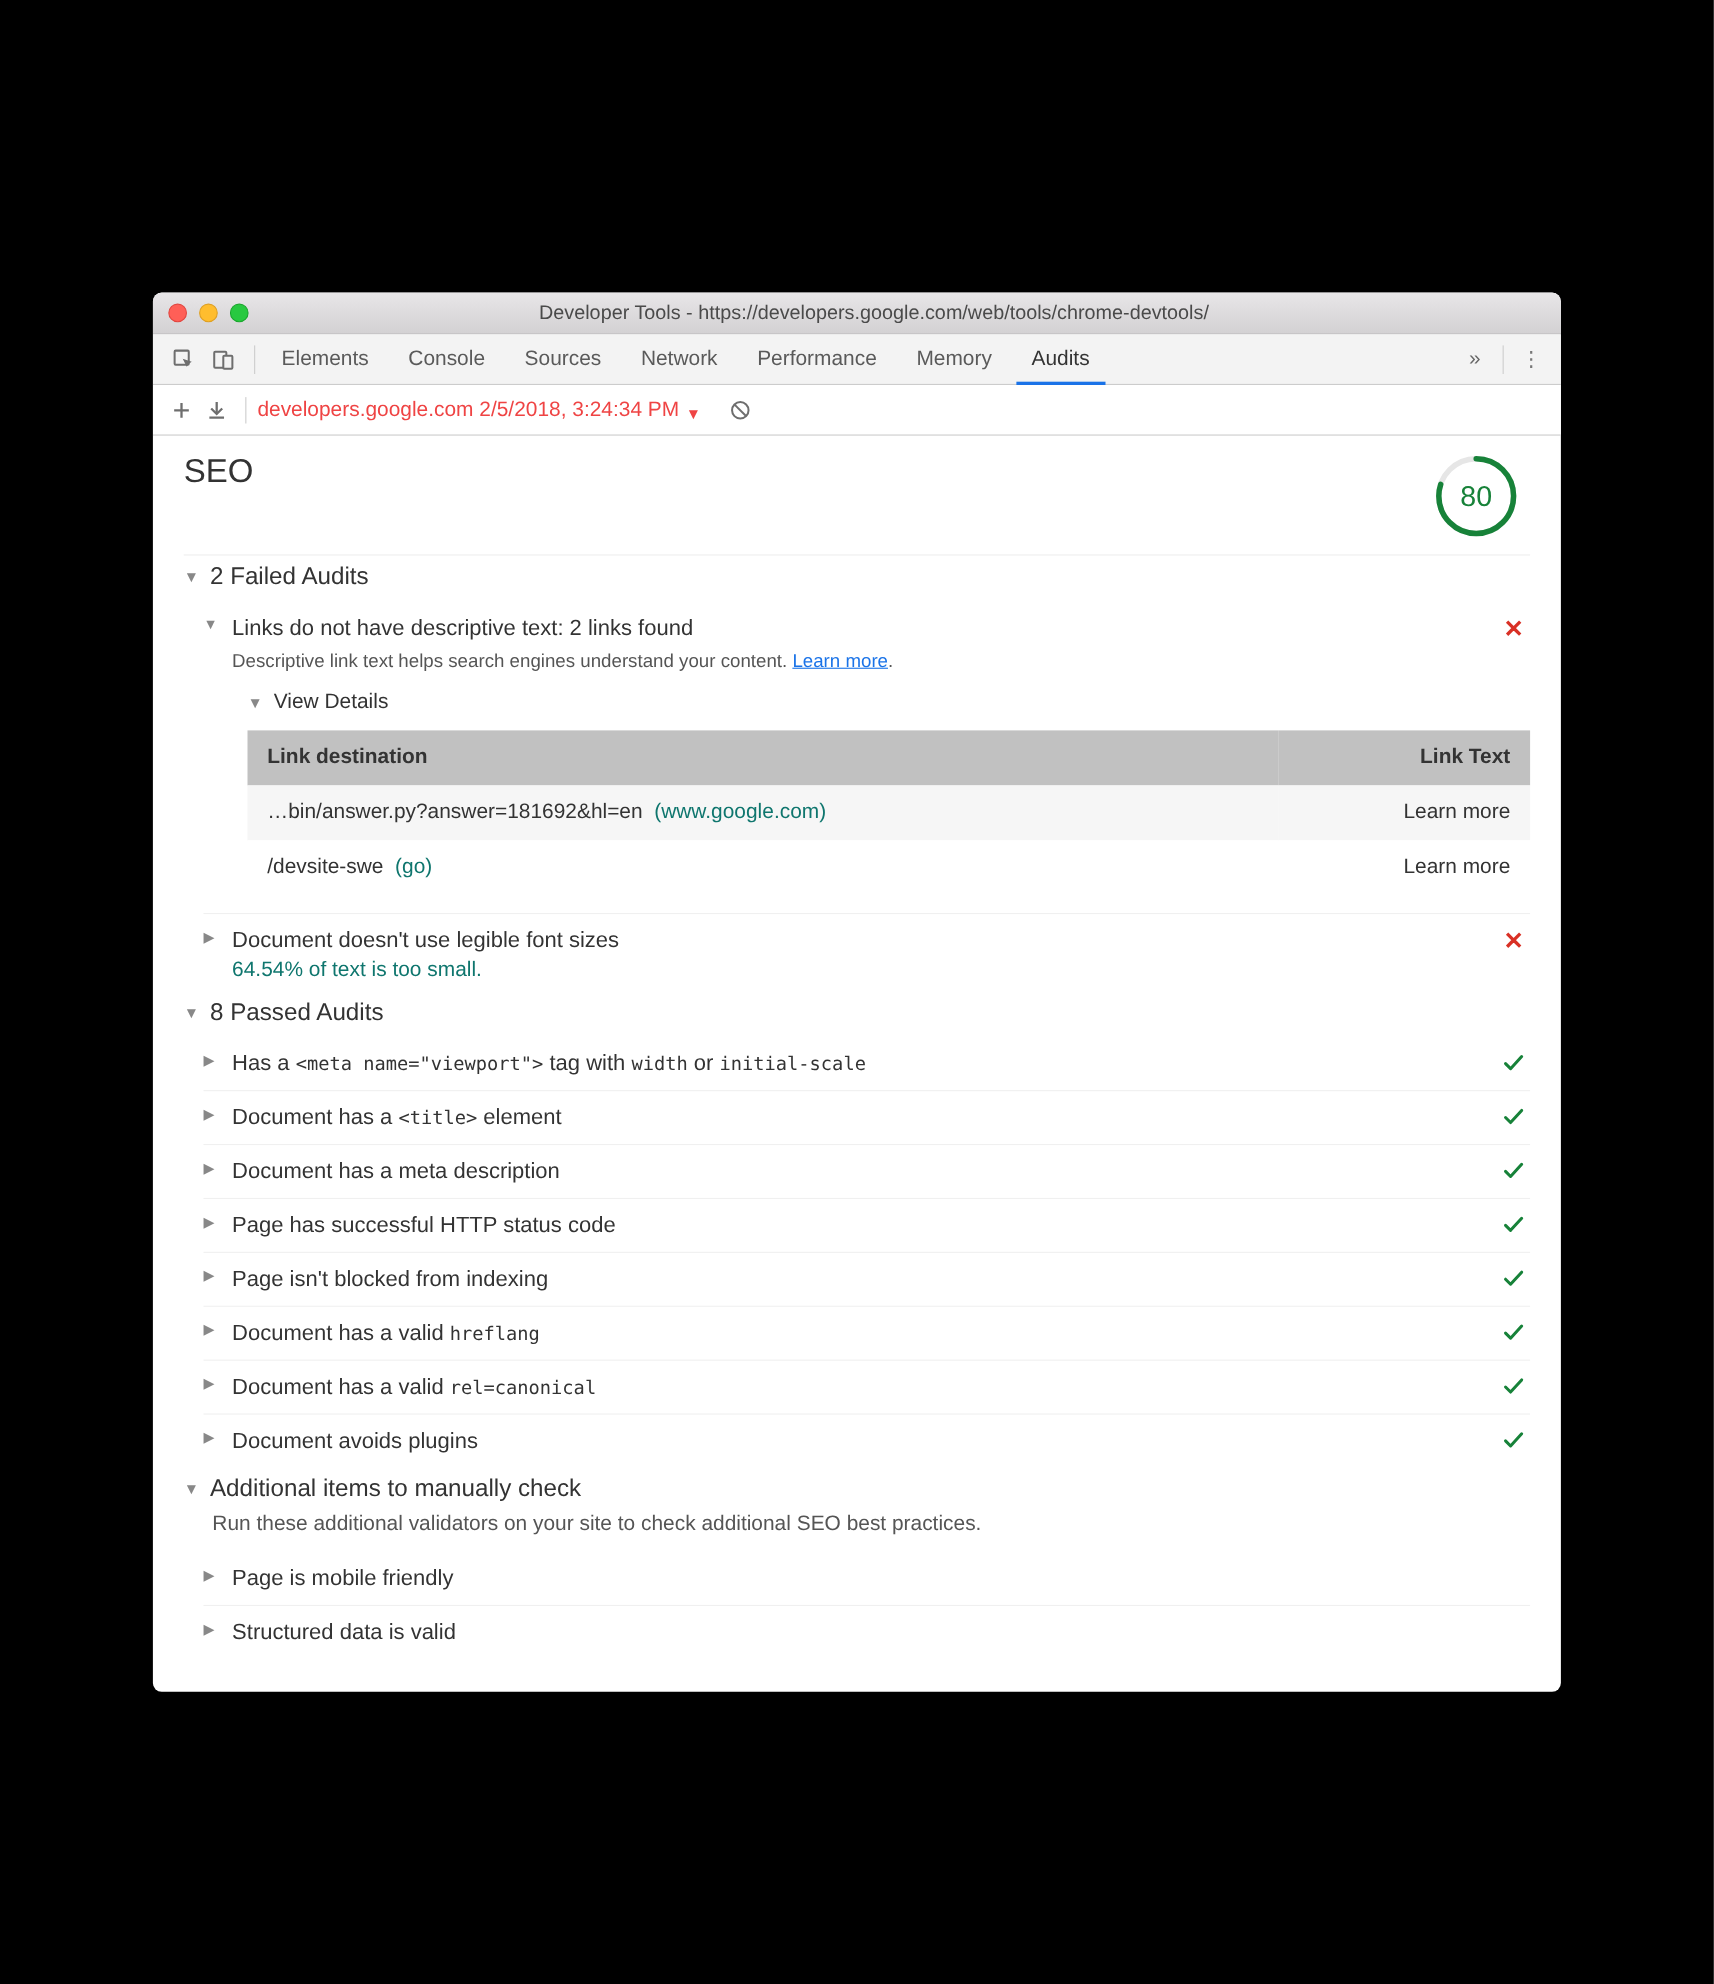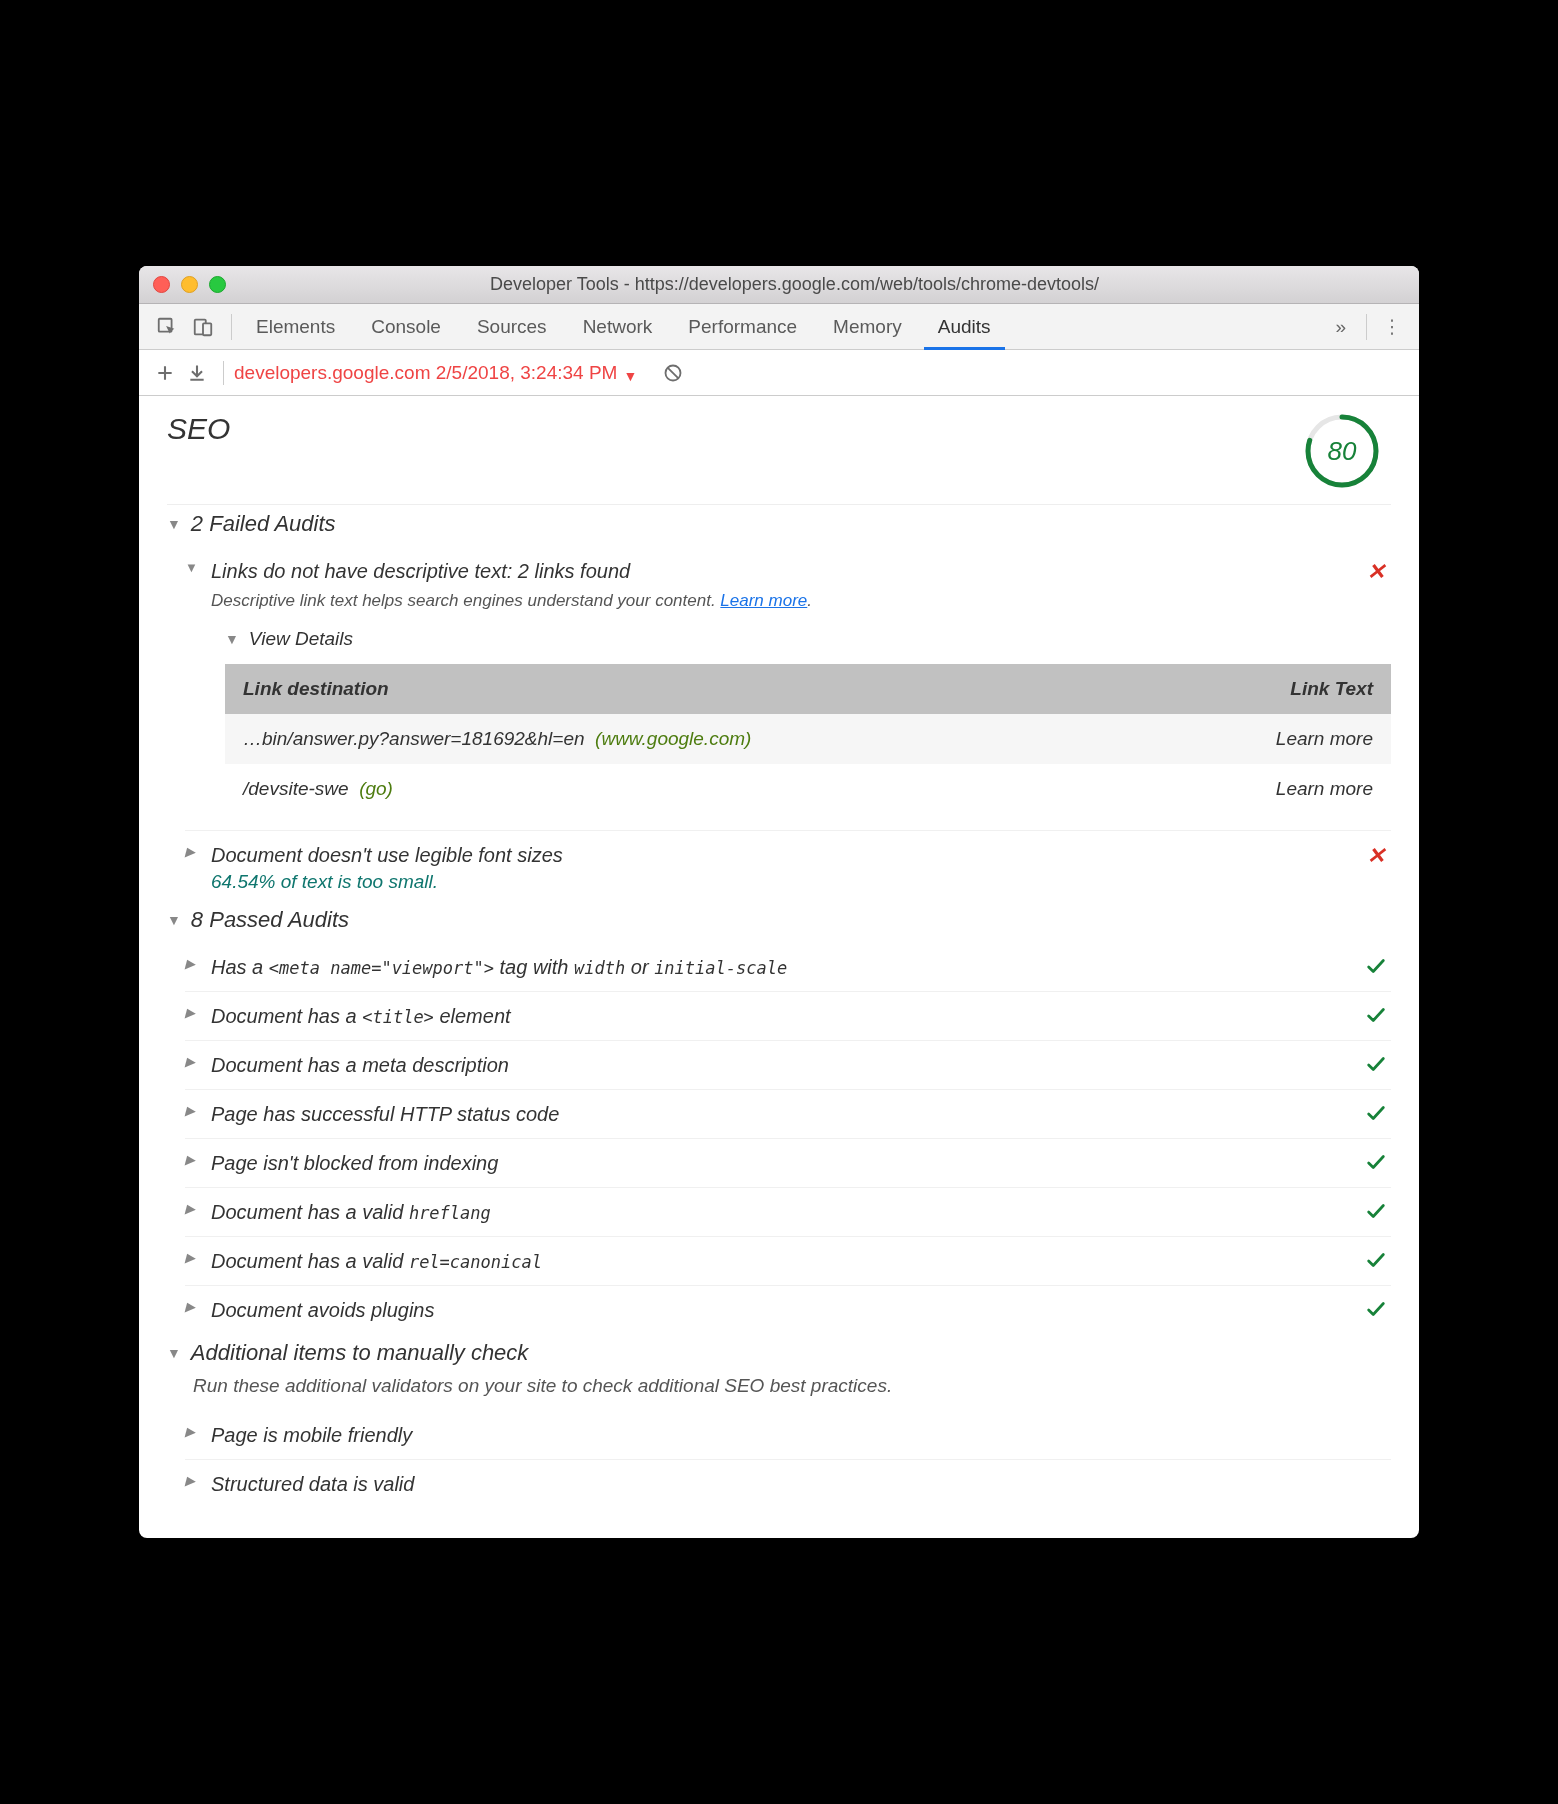--- a/index.html
+++ b/index.html
@@ -54,21 +54,21 @@
   .secondbar {
     display:flex; align-items:center; height:46px;
     border-bottom:1px solid #ccc; padding:0 10px; background:#fff;
   }
   .sb-icon { width:32px; display:flex; align-items:center; justify-content:center; color:#6e6e6e; }
   .sb-icon svg { width:20px; height:20px; }
   .sb-sep { width:1px; height:24px; background:#ccc; margin:0 10px; }
   .sb-label { color:#ef4444; font-size:19px; display:flex; align-items:flex-end; gap:6px; }
   .sb-label .drop { font-size:14px; }
   .sb-forbid { margin-left:20px; }
-  .content { padding: 16px 28px 30px 28px; font-style: italic; }
+  .content { padding: 16px 28px 30px 28px; }
   .seo-head { display:flex; align-items:flex-start; gap:20px; border-bottom:1px solid #eee; padding-bottom:14px; }
   .seo-left { flex:1; }
   .seo-title { font-size:30px; font-weight:400; color:#333; margin-bottom:4px; }
   .seo-desc { font-size:19px; color:#555; line-height:1.5; }
   .link { color:#1a73e8; text-decoration:underline; cursor:pointer; }
   .gauge { width:78px; height:78px; position:relative; flex-shrink:0; margin-right:10px; }
   .gauge svg { transform: rotate(-90deg); }
   .gauge-num { position:absolute; top:0; left:0; width:100%; height:100%; display:flex; align-items:center; justify-content:center; font-size:26px; color:#178239; font-weight:400; }
   .section { }
   .sec-header { display:flex; align-items:center; gap:10px; font-size:22px; color:#333; cursor:pointer; padding:6px 0 10px 0; }
@@ -88,21 +88,21 @@
   .status-pass svg { width:22px; height:22px; stroke:#178239; }
   code, .mono { font-family: Menlo, Consolas, monospace; font-size:17px; background:transparent; }
   .details { margin-left:40px; margin-top:14px; margin-bottom:8px; }
   .details-head { display:flex; align-items:center; gap:10px; font-size:19px; color:#333; margin-bottom:14px; cursor:pointer; }
   table.linktbl { width:100%; border-collapse:collapse; font-size:19px; }
   table.linktbl th { background:#c1c1c1; color:#333; font-weight:600; text-align:left; padding:14px 18px; }
   table.linktbl th:last-child { text-align:right; }
   table.linktbl td { padding:14px 18px; background:#fff; }
   table.linktbl tr:nth-child(odd) td { background:#f6f6f6; }
   table.linktbl td:last-child { text-align:right; color:#333; }
-  .domain { color:#4d7c0f; }
+  .domain { color:#0f766e; }
 </style>
 </head>
 <body>
 
 <div class="window">
 
   <div class="titlebar">
     <div class="traffic">
       <div class="tl red"></div>
       <div class="tl yel"></div>

